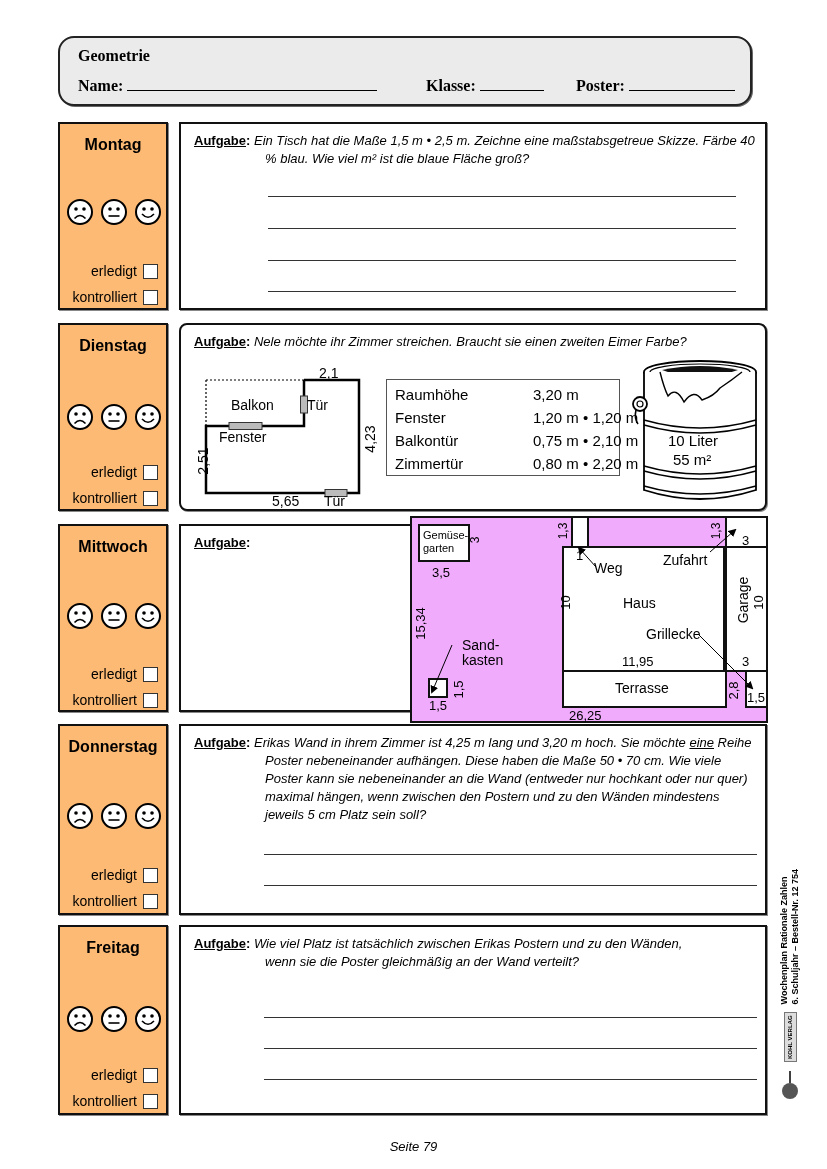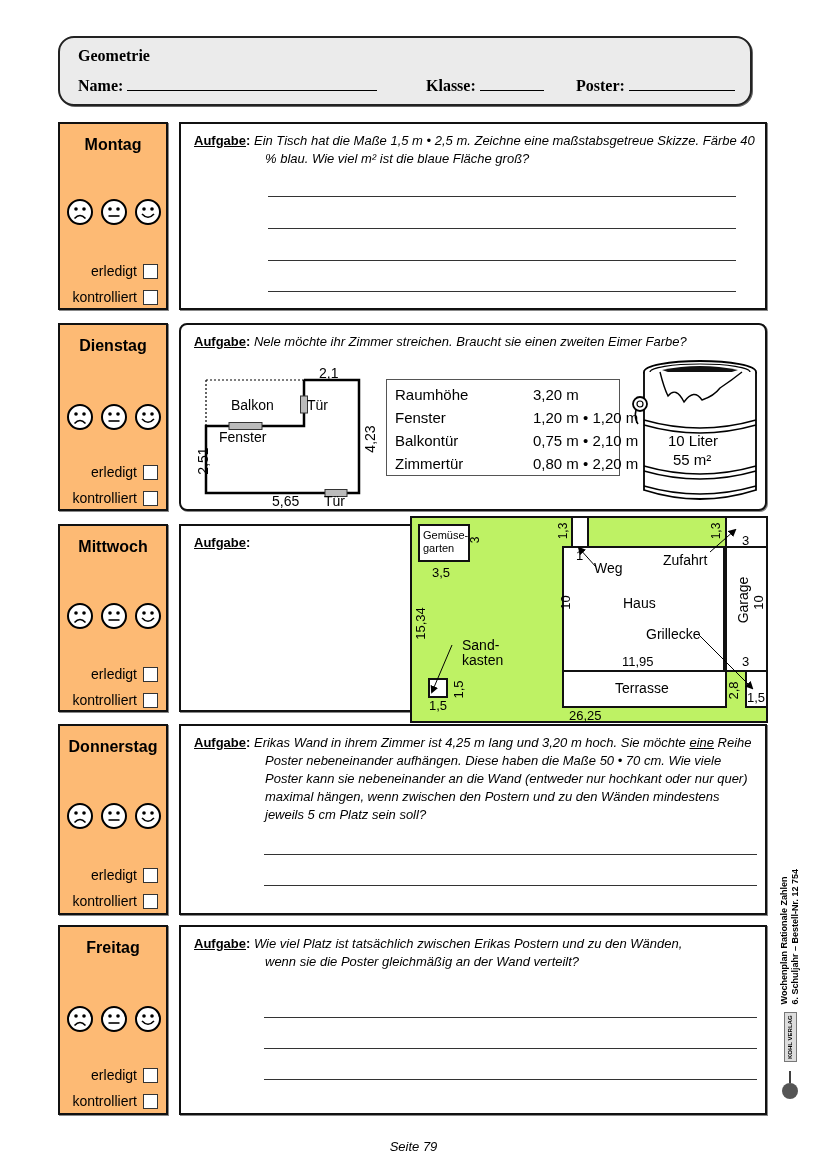--- a/index.html
+++ b/index.html
@@ -30,21 +30,21 @@
 
   .infotable { position:absolute; left:205px; top:54px; width:234px; height:97px; border:1px solid #555;
                box-sizing:border-box; font-size:15px; }
   .infotable .row { position:absolute; left:8px; }
   .infotable .v { position:absolute; left:118px; white-space:nowrap;margin-left:20px; }
 
   .lbl { position:absolute; font-size:14px; white-space:nowrap; }
   .lbl13 { position:absolute; font-size:13px; white-space:nowrap; }
   .rot { transform:rotate(-90deg); transform-origin:center; }
 
-  .garden { position:absolute; left:410px; top:516px; width:358px; height:207px; background:#bef264;
+  .garden { position:absolute; left:410px; top:516px; width:358px; height:207px; background:#f0abfc;
             border:2px solid #111; box-sizing:border-box; }
   .gbox { position:absolute; background:#fff; border:2px solid #111; box-sizing:border-box; }
 
   .footer { position:absolute; left:0; width:827px; top:1139px; text-align:center; font-style:italic; font-size:13px; }
   .sidenote { position:absolute; left:779px; top:1100px; transform:rotate(-90deg); transform-origin:left top;
               font-size:9px; font-weight:bold; line-height:11px; white-space:nowrap; }
 </style>
 </head>
 <body>
 

